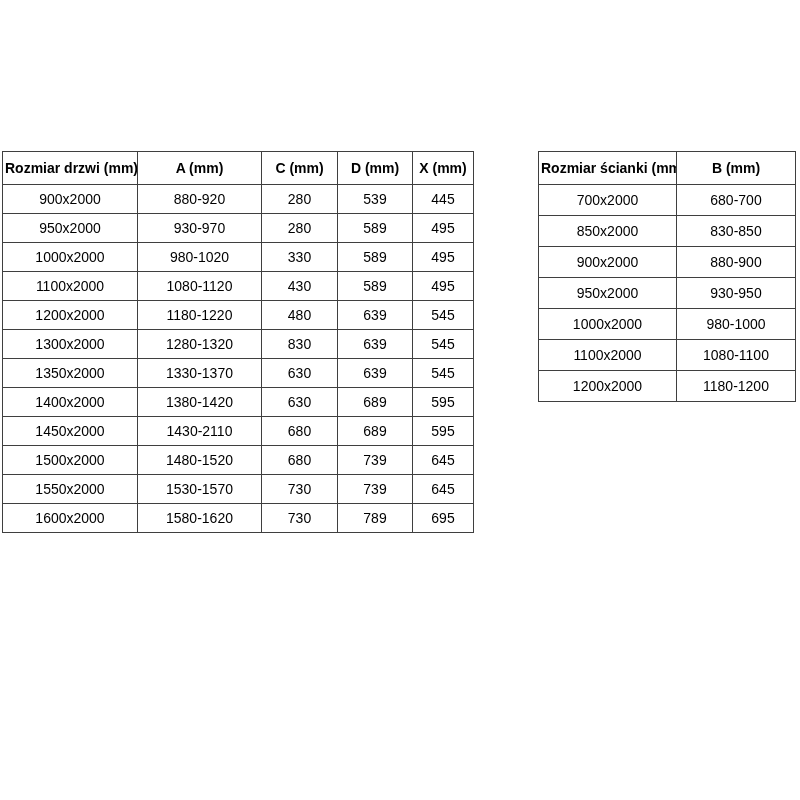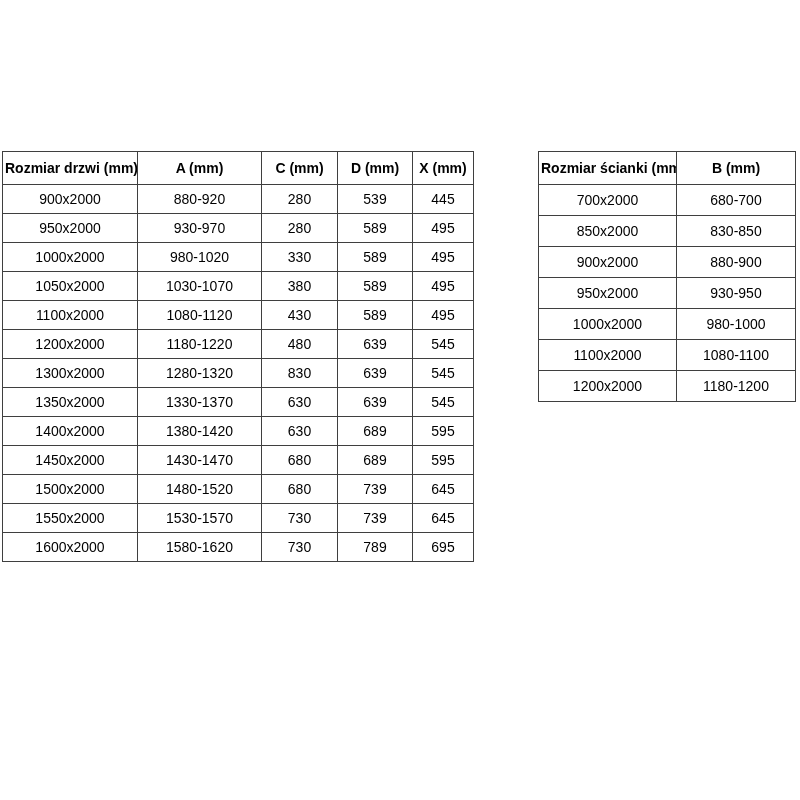--- a/index.html
+++ b/index.html
@@ -94,27 +94,20 @@
           <td>495</td>
         </tr>
         <tr>
           <td>1000x2000</td>
           <td>980-1020</td>
           <td>330</td>
           <td>589</td>
           <td>495</td>
         </tr>
         <tr>
-          <td>1050x2000</td>
-          <td>1030-1070</td>
-          <td>380</td>
-          <td>589</td>
-          <td>495</td>
-        </tr>
-        <tr>
           <td>1100x2000</td>
           <td>1080-1120</td>
           <td>430</td>
           <td>589</td>
           <td>495</td>
         </tr>
         <tr>
           <td>1200x2000</td>
           <td>1180-1220</td>
           <td>480</td>
@@ -137,21 +130,21 @@
         </tr>
         <tr>
           <td>1400x2000</td>
           <td>1380-1420</td>
           <td>630</td>
           <td>689</td>
           <td>595</td>
         </tr>
         <tr>
           <td>1450x2000</td>
-          <td>1430-1470</td>
+          <td>1430-2110</td>
           <td>680</td>
           <td>689</td>
           <td>595</td>
         </tr>
         <tr>
           <td>1500x2000</td>
           <td>1480-1520</td>
           <td>680</td>
           <td>739</td>
           <td>645</td>

